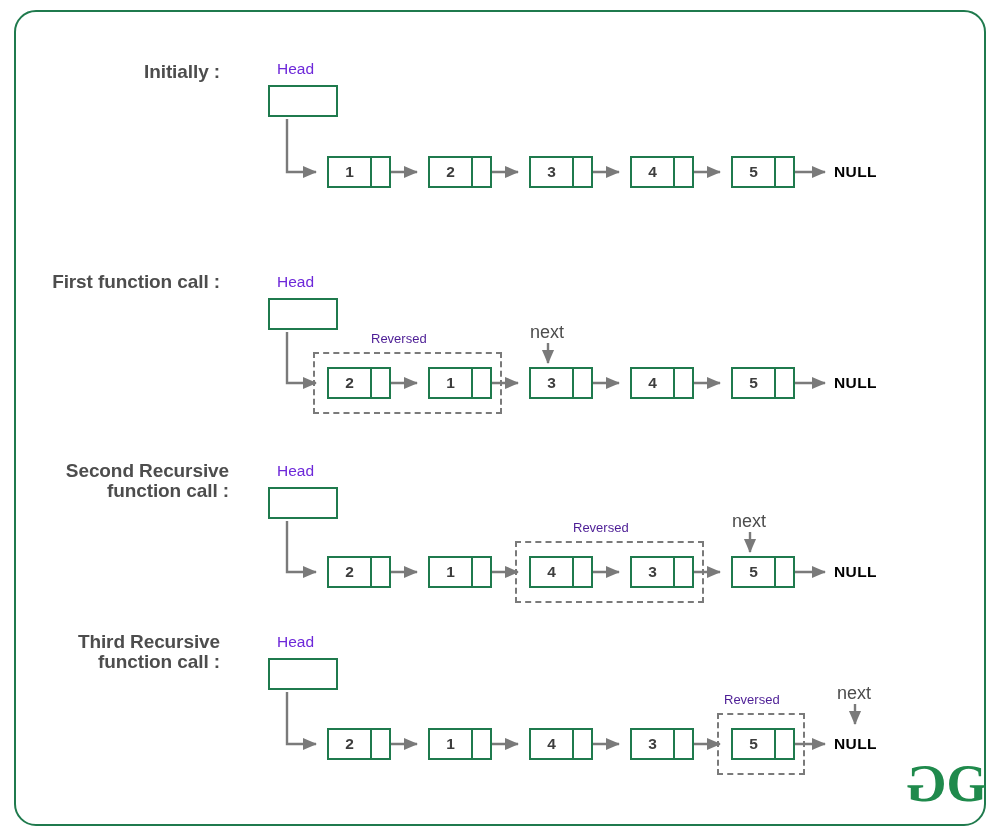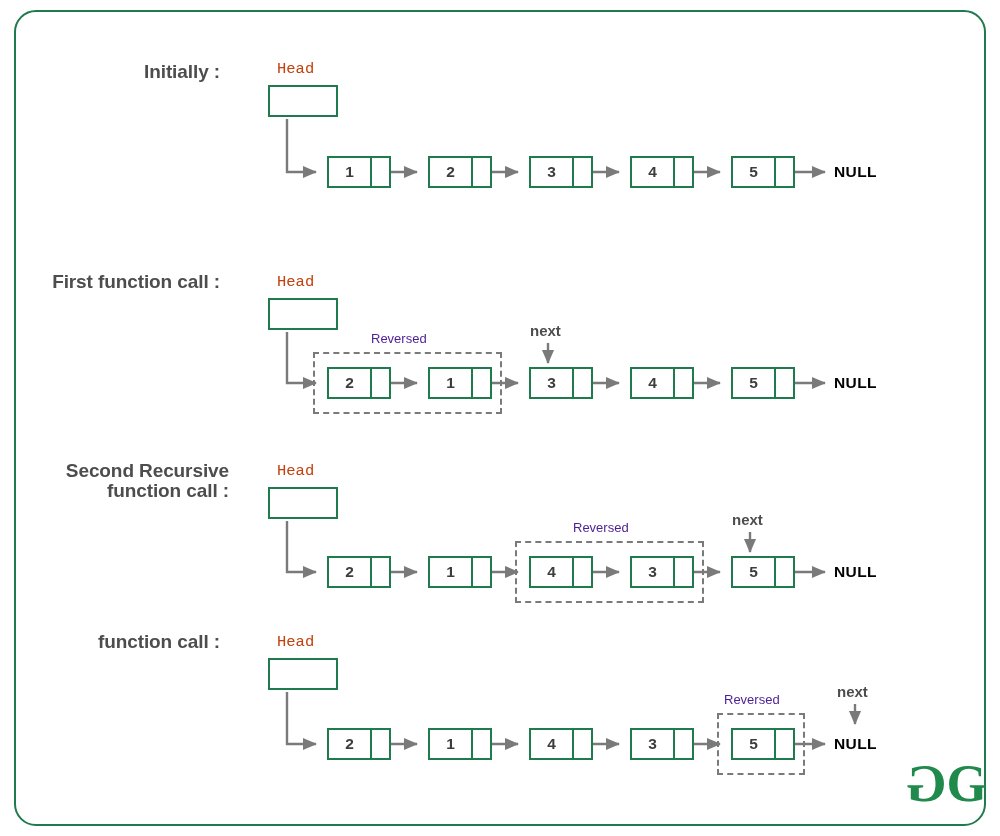--- a/index.html
+++ b/index.html
@@ -36,24 +36,23 @@
     font-size: 19px;
     color: #4d4d4d;
     line-height: 20px;
     letter-spacing: -0.1px;
   }
 
   
   .head-label {
     position: absolute;
     font-size: 15.5px;
-    color: #c2410c;
+    color: #6d28d9;
     line-height: 18px;
     white-space: nowrap;
-    font-family: Liberation Mono, monospace;
   }
   .head-box {
     position: absolute;
     width: 70px; height: 32px;
     border: 2.5px solid #1f7a4d;
     background: #ffffff;
   }
 
   
   .node {
@@ -86,24 +85,23 @@
     font-size: 15.5px;
     font-weight: bold;
     color: #000000;
     letter-spacing: 0.4px;
     white-space: nowrap;
   }
 
   
   .next-label {
     position: absolute;
-    font-size: 15px;
+    font-size: 18px;
     color: #4d4d4d;
     white-space: nowrap;
-    font-weight: bold;
   }
 
   
   .reversed-label {
     position: absolute;
     font-size: 13px;
     color: #4c1d95;
     white-space: nowrap;
   }
 
@@ -280,20 +278,21 @@
     <div class="ptr"></div>
   </div>
   <div class="node" style="left:731px; top:556px;">
     <div class="val">5</div>
     <div class="ptr"></div>
   </div>
   <div class="next-label" style="left:732px; top:511px;">next</div>
   <div class="null-text" style="left:834px; top:563px;">NULL</div>
 
   <div class="step-label" style="left:20px; top:632px; width:200px;">
+    <div>Third Recursive</div>
     <div>function call :</div>
   </div>
 
   <div class="head-label" style="left:277px; top:633px;">Head</div>
   <div class="head-box" style="left:268px; top:658px;"></div>
 
   <div class="reversed-label" style="left:724px; top:692px;">Reversed</div>
   <div class="dashed-box" style="left:717px; top:713px; width:88px; height:62px;"></div>
 
   <div class="node" style="left:327px; top:728px;">

